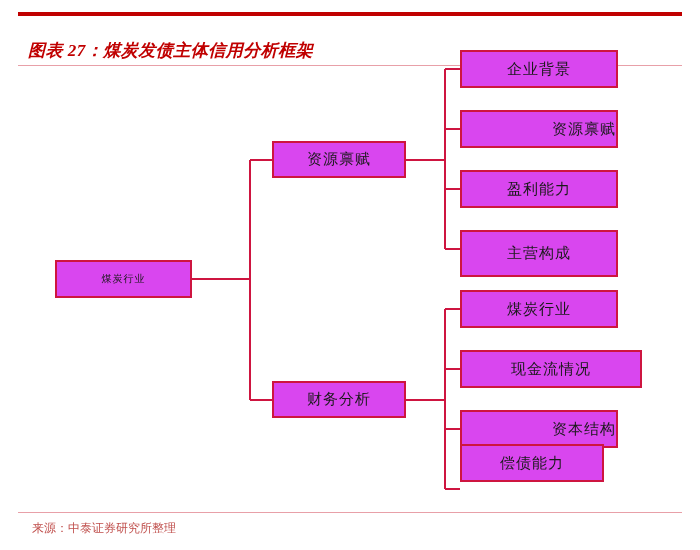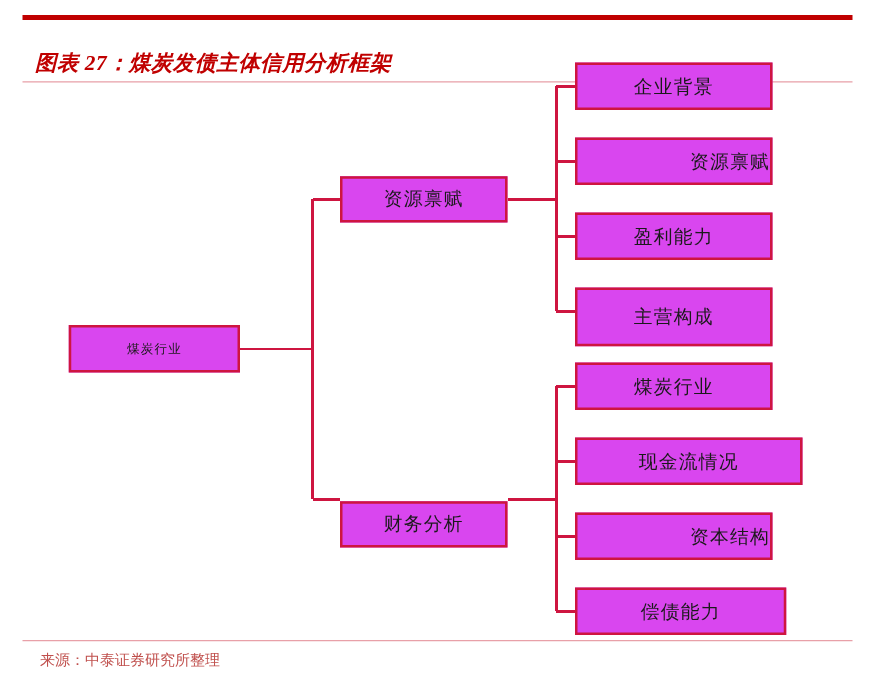--- a/index.html
+++ b/index.html
@@ -138,33 +138,33 @@
     </div>
     <div class="node leaf" style="left: 460px; top: 110px; width: 158px; height: 38px; border-color: rgb(206, 21, 64); justify-content: flex-end;">
       <span>资源禀赋</span>
     </div>
     <div class="node leaf" style="left: 460px; top: 170px; width: 158px; height: 38px; border-color: rgb(206, 21, 64);">
       <span>盈利能力</span>
     </div>
     <div class="node leaf" style="left: 460px; top: 230px; width: 158px; height: 47px; border-color: rgb(206, 21, 64);">
       <span>主营构成</span>
     </div>
-    <div class="node branch" style="left: 272px; top: 381px; width: 134px; height: 37px; border-color: rgb(206, 21, 64); margin-top: 20px;">
+    <div class="node branch" style="left: 272px; top: 381px; width: 134px; height: 37px; border-color: rgb(206, 21, 64);">
       <span>财务分析</span>
     </div>
     <div class="node leaf" style="left: 460px; top: 290px; width: 158px; height: 38px; border-color: rgb(206, 21, 64);">
       <span>煤炭行业</span>
     </div>
     <div class="node leaf" style="left: 460px; top: 350px; width: 182px; height: 38px; border-color: rgb(206, 21, 64);">
       <span>现金流情况</span>
     </div>
     <div class="node leaf" style="left: 460px; top: 410px; width: 158px; height: 38px; border-color: rgb(206, 21, 64); justify-content: flex-end;">
       <span>资本结构</span>
     </div>
-    <div class="node leaf" style="left: 460px; top: 470px; width: 169px; height: 38px; border-color: rgb(206, 21, 64);">
+    <div class="node leaf" style="left: 460px; top: 444px; width: 144px; height: 38px; border-color: rgb(206, 21, 64);">
       <span>偿债能力</span>
     </div>
   </div>
 
 <div id="source-block">
   <div id="source-rule"></div>
   <div id="source-text">来源：中泰证券研究所整理</div>
 </div>
 
 </body></html>

